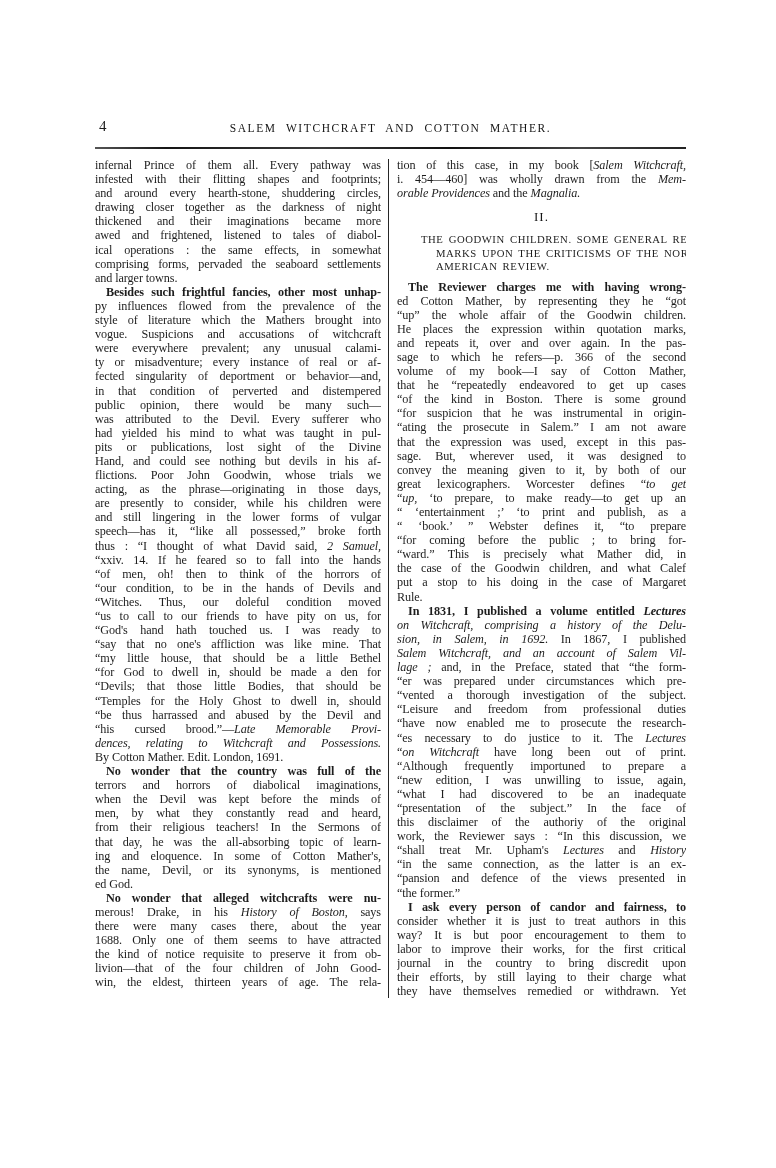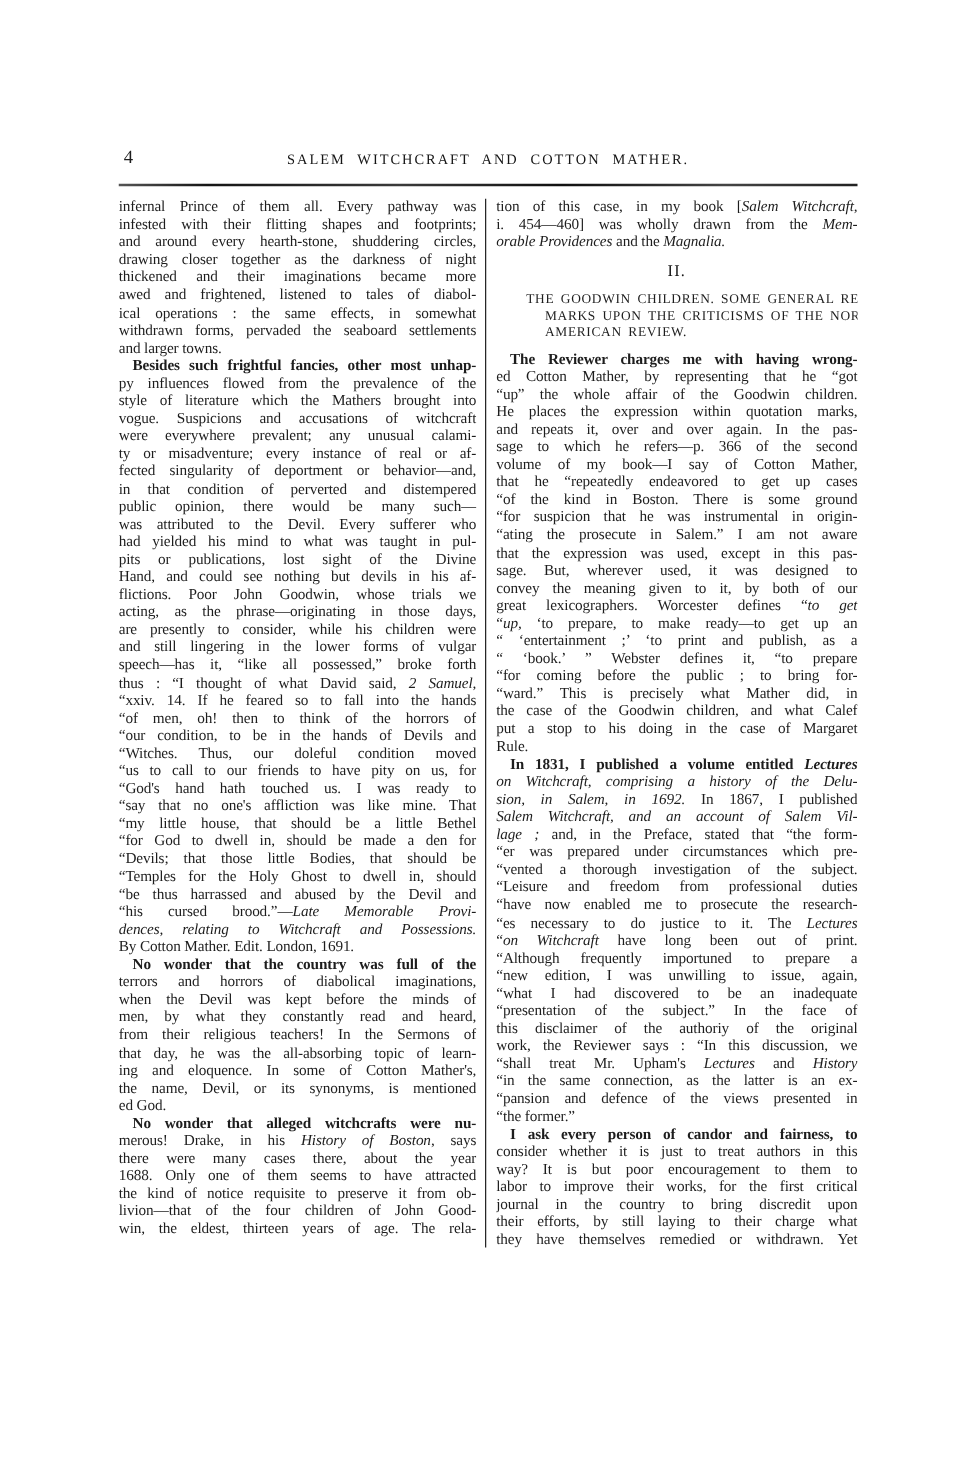--- a/index.html
+++ b/index.html
@@ -54,21 +54,21 @@
   <div class="cols">
     <div class="col col-left" id="col-left">
         <div class="block paragraph">
           <div class="line"><span>infernal Prince of them all.  Every pathway was</span></div>
           <div class="line"><span>infested with their flitting shapes and footprints;</span></div>
           <div class="line"><span>and around every hearth-stone, shuddering circles,</span></div>
           <div class="line"><span>drawing closer together as the darkness of night</span></div>
           <div class="line"><span>thickened and their imaginations became more</span></div>
           <div class="line"><span>awed and frightened, listened to tales of diabol-</span></div>
           <div class="line"><span>ical operations : the same effects, in somewhat</span></div>
-          <div class="line"><span>withdrawn forms, pervaded the seaboard settlements</span></div>
+          <div class="line"><span>comprising forms, pervaded the seaboard settlements</span></div>
           <div class="line final"><span>and larger towns.</span></div>
         </div>
         <div class="block paragraph indent">
           <div class="line"><span>Besides such frightful fancies, other most unhap-</span></div>
           <div class="line"><span>py influences flowed from the prevalence of the</span></div>
           <div class="line"><span>style of literature which the Mathers brought into</span></div>
           <div class="line"><span>vogue.  Suspicions and accusations of witchcraft</span></div>
           <div class="line"><span>were everywhere prevalent; any unusual calami-</span></div>
           <div class="line"><span>ty or misadventure; every instance of real or af-</span></div>
           <div class="line"><span>fected singularity of deportment or behavior—and,</span></div>
@@ -129,21 +129,21 @@
           <div class="line final"><span class="it">orable Providences</span><span> and the </span><span class="it">Magnalia.</span></div>
         </div>
         <div class="block heading">II.</div>
         <div class="block subheading">
           <div class="line"><span>THE GOODWIN CHILDREN.  SOME GENERAL RE-</span></div>
           <div class="line"><span>MARKS UPON THE CRITICISMS OF THE NORTH</span></div>
           <div class="line final"><span>AMERICAN REVIEW.</span></div>
         </div>
         <div class="block paragraph indent">
           <div class="line"><span>The Reviewer charges me with having wrong-</span></div>
-          <div class="line"><span>ed Cotton Mather, by representing that he “got</span></div>
+          <div class="line"><span>ed Cotton Mather, by representing they he “got</span></div>
           <div class="line"><span>“up” the whole affair of the Goodwin children.</span></div>
           <div class="line"><span>He places the expression within quotation marks,</span></div>
           <div class="line"><span>and repeats it, over and over again.  In the pas-</span></div>
           <div class="line"><span>sage to which he refers—p. 366 of the second</span></div>
           <div class="line"><span>volume of my book—I say of Cotton Mather,</span></div>
           <div class="line"><span>that he “repeatedly endeavored to get up cases</span></div>
           <div class="line"><span>“of the kind in Boston.  There is some ground</span></div>
           <div class="line"><span>“for suspicion that he was instrumental in origin-</span></div>
           <div class="line"><span>“ating the prosecute in Salem.”  I am not aware</span></div>
           <div class="line"><span>that the expression was used, except in this pas-</span></div>

